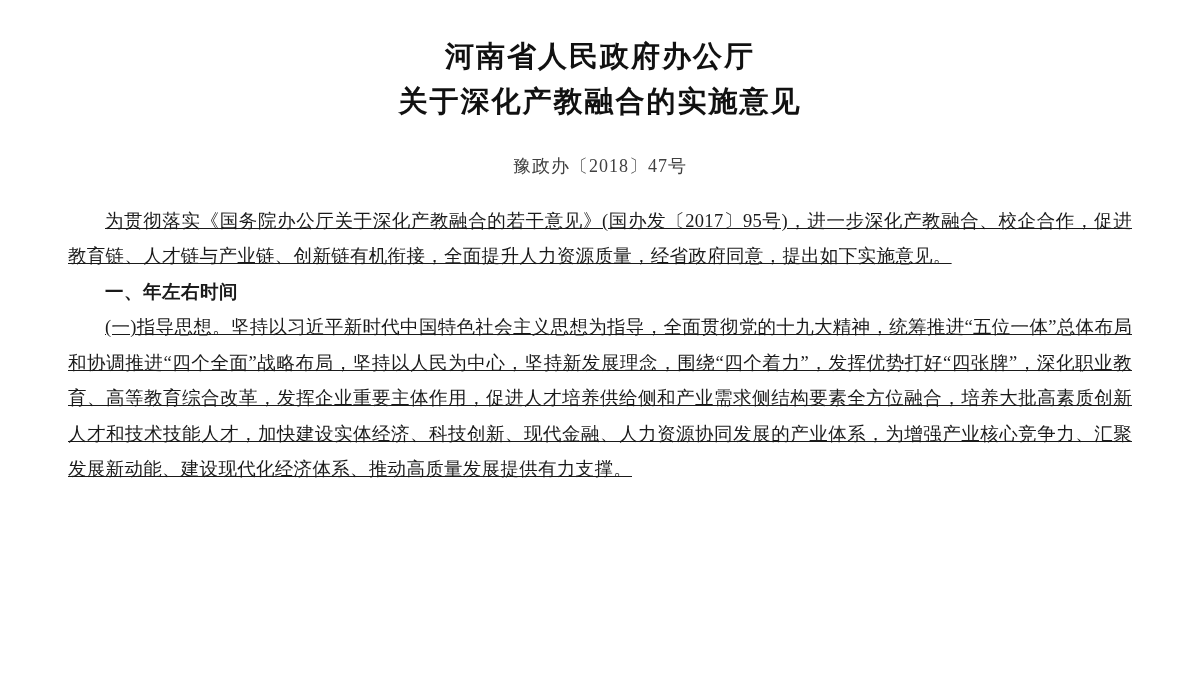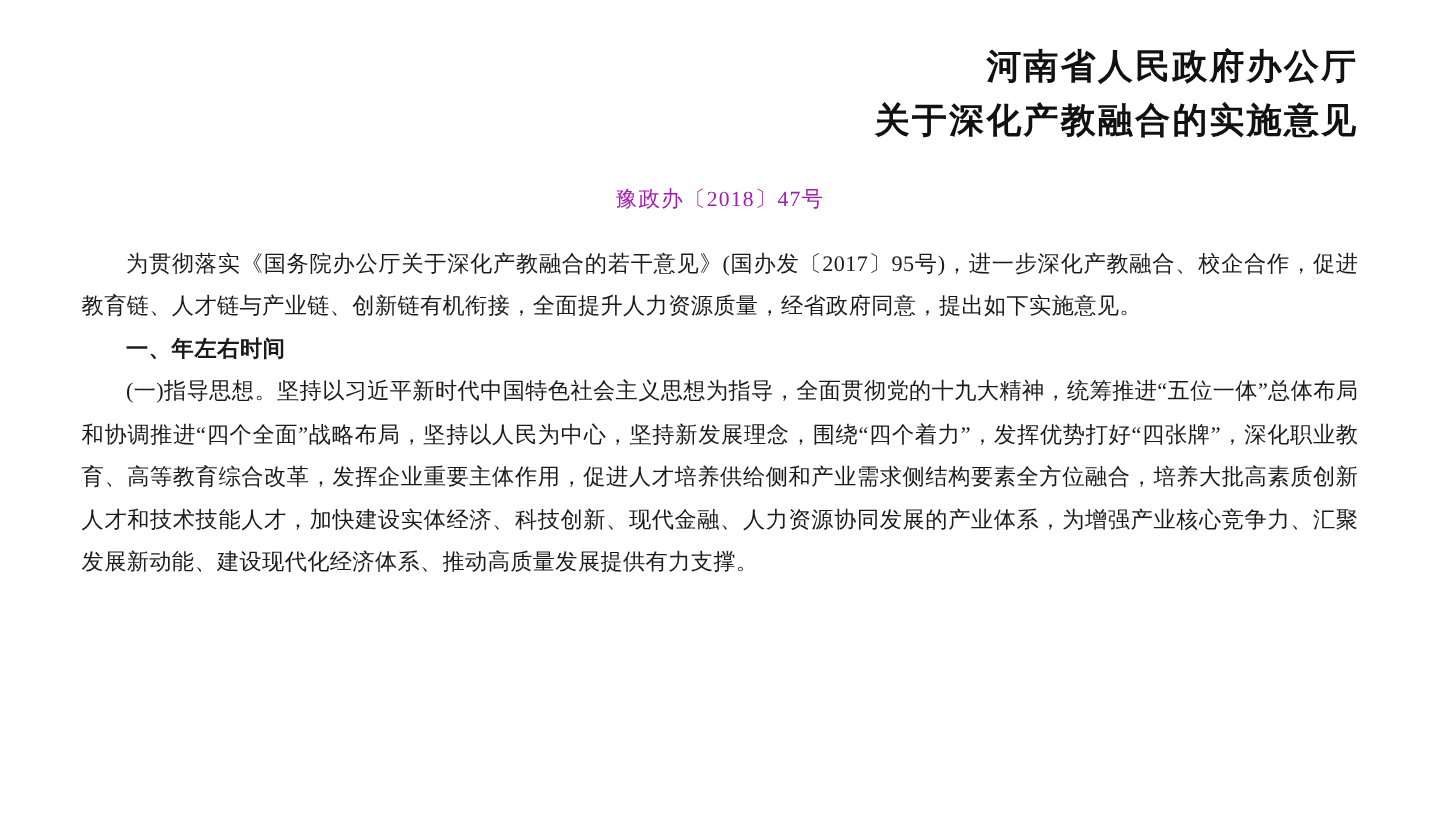--- a/index.html
+++ b/index.html
@@ -26,44 +26,44 @@
     text-align: center;
     font-size: 29px;
     font-weight: bold;
     letter-spacing: 2px;
     line-height: 1.55;
     margin: 0;
     color: #111111;
   }
   .doc-title .line {
     display: block;
-    text-align: right;
   }
   .doc-number {
     text-align: center;
     font-size: 18px;
     letter-spacing: 1px;
     margin-top: 30px;
     margin-bottom: 26px;
-    color: #a21caf;
+    color: #404040;
   }
   .recipient {
     font-size: 18.5px;
     line-height: 1.9;
     letter-spacing: 0.4px;
     margin: 0 0 2px 0;
   }
   .para {
     font-size: 18.5px;
     line-height: 1.92;
     letter-spacing: 0.3px;
     text-align: justify;
     text-justify: inter-ideograph;
     margin: 0;
     text-indent: 2em;
+    text-decoration: underline;
   }
   .section-heading {
     font-size: 18.5px;
     line-height: 1.92;
     letter-spacing: 0.5px;
     font-weight: bold;
     margin: 0;
     text-indent: 2em;
   }
 </style>

